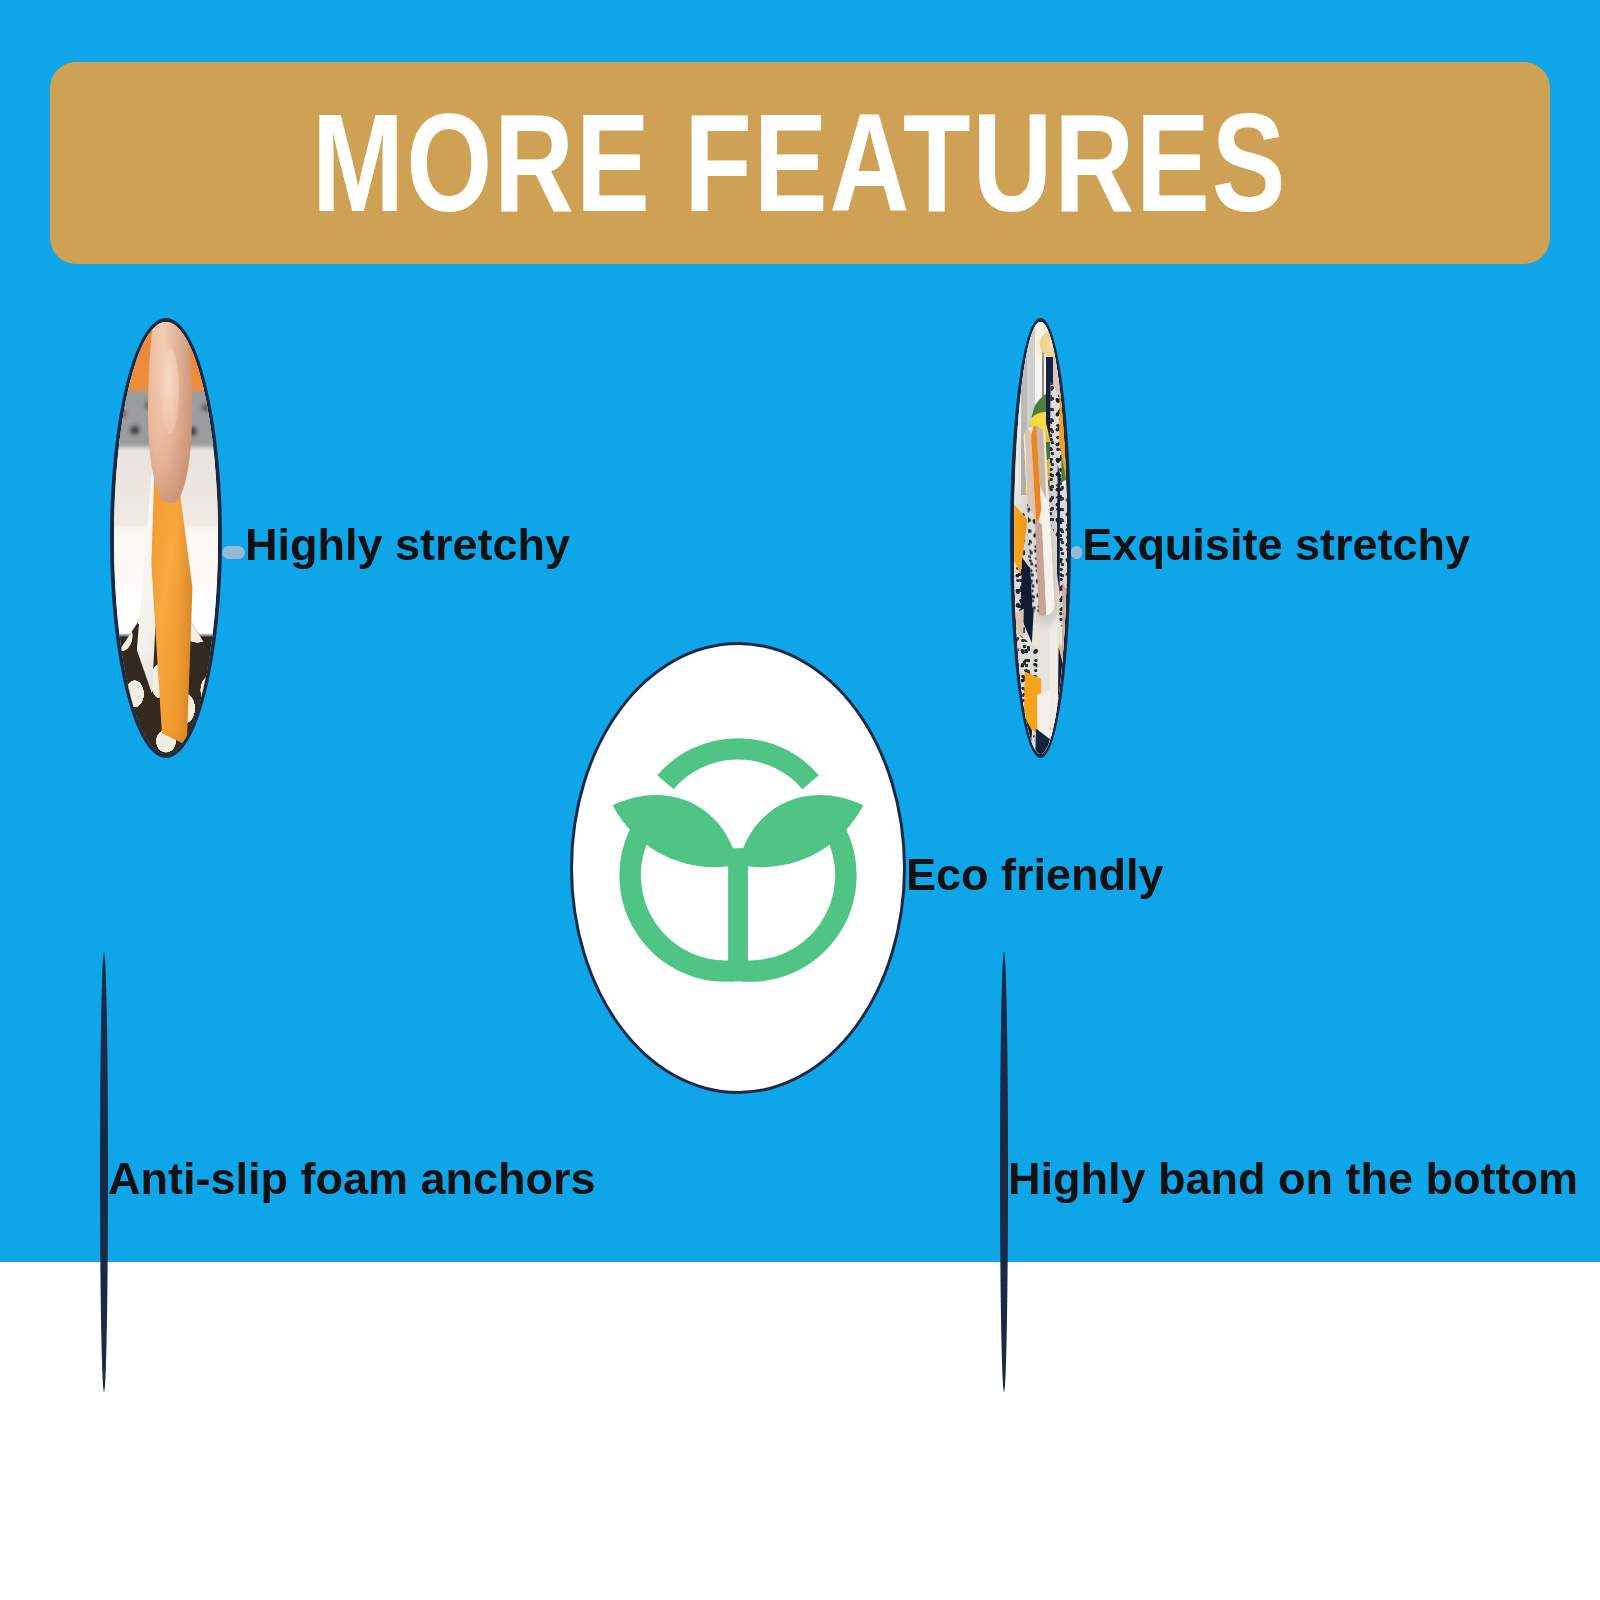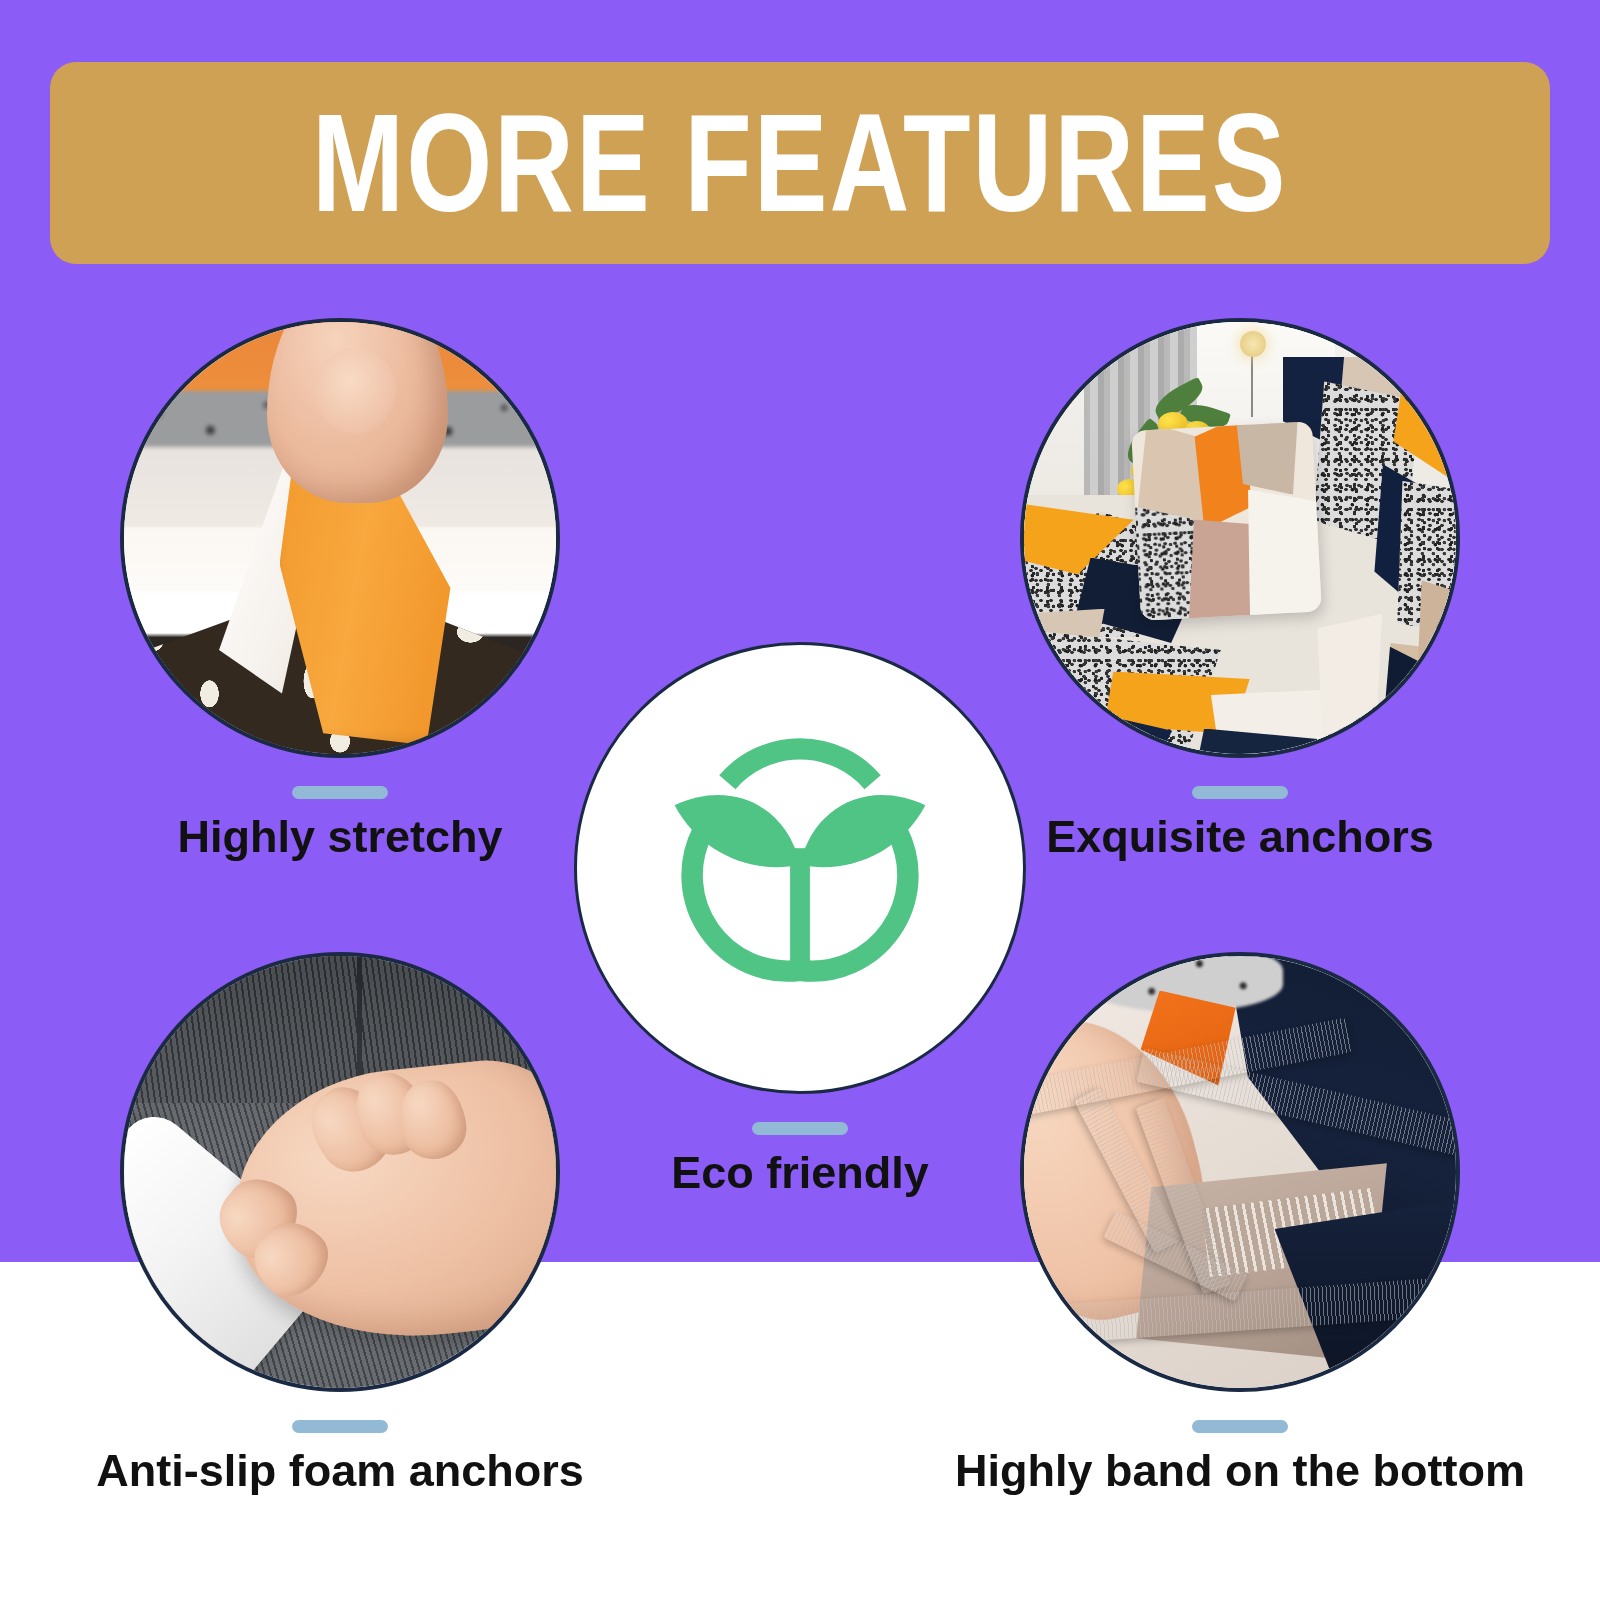--- a/index.html
+++ b/index.html
@@ -9,21 +9,21 @@
     height: 1600px;
     background: #ffffff;
     font-family: "Liberation Sans", sans-serif;
     overflow: hidden;
   }
 
   .page {
     position: relative;
     width: 1600px;
     height: 1262px;
-    background: #8b5cf6;
+    background: #0ea5e9;
   }
 
   
   .header-banner {
     position: absolute;
     left: 50px;
     top: 62px;
     width: 1500px;
     height: 202px;
     background: #CFA154;
@@ -42,21 +42,21 @@
     line-height: 1;
     transform: scaleY(1.22) scaleX(0.97);
     transform-origin: center center;
     white-space: nowrap;
   }
 
   
   .feature {
     position: absolute;
     display: flex;
-    flex-direction: column;
+    flex-direction: row;
     align-items: center;
   }
 
   .feature-photo {
     position: relative;
     border-radius: 50%;
     border: 4px solid #1B2A44;
     overflow: hidden;
     background: #ffffff;
   }
@@ -441,21 +441,21 @@
           <div class="poly" style="left:24%; top:48%; width:44%; height:60%; background:#C9A394;
                clip-path:polygon(12% 0,100% 8%,82% 100%,0 88%);"></div>
           <div class="poly" style="left:60%; top:34%; width:44%; height:74%; background:#F6F2EC;
                clip-path:polygon(6% 0,100% 12%,92% 100%,0 92%);"></div>
           <div class="poly noise-panel" style="left:-8%; top:40%; width:40%; height:68%;
                clip-path:polygon(20% 0,100% 12%,84% 100%,0 80%);"></div>
         </div>
       </div>
     </div>
     <div class="divider-bar gap-top-16"></div>
-    <div class="feature-label gap-top-12">Exquisite anchors</div>
+    <div class="feature-label gap-top-12">Exquisite stretchy</div>
   </div>
 
   <div class="feature" id="feature-foam">
     <div class="feature-photo photo-440">
       <div class="scene">
         <div class="s3-bg"></div>
         <div class="s3-backrest"></div>
         <div class="s3-seam"></div>
         <div class="s3-foam"></div>
         <div class="s3-hand"></div>

